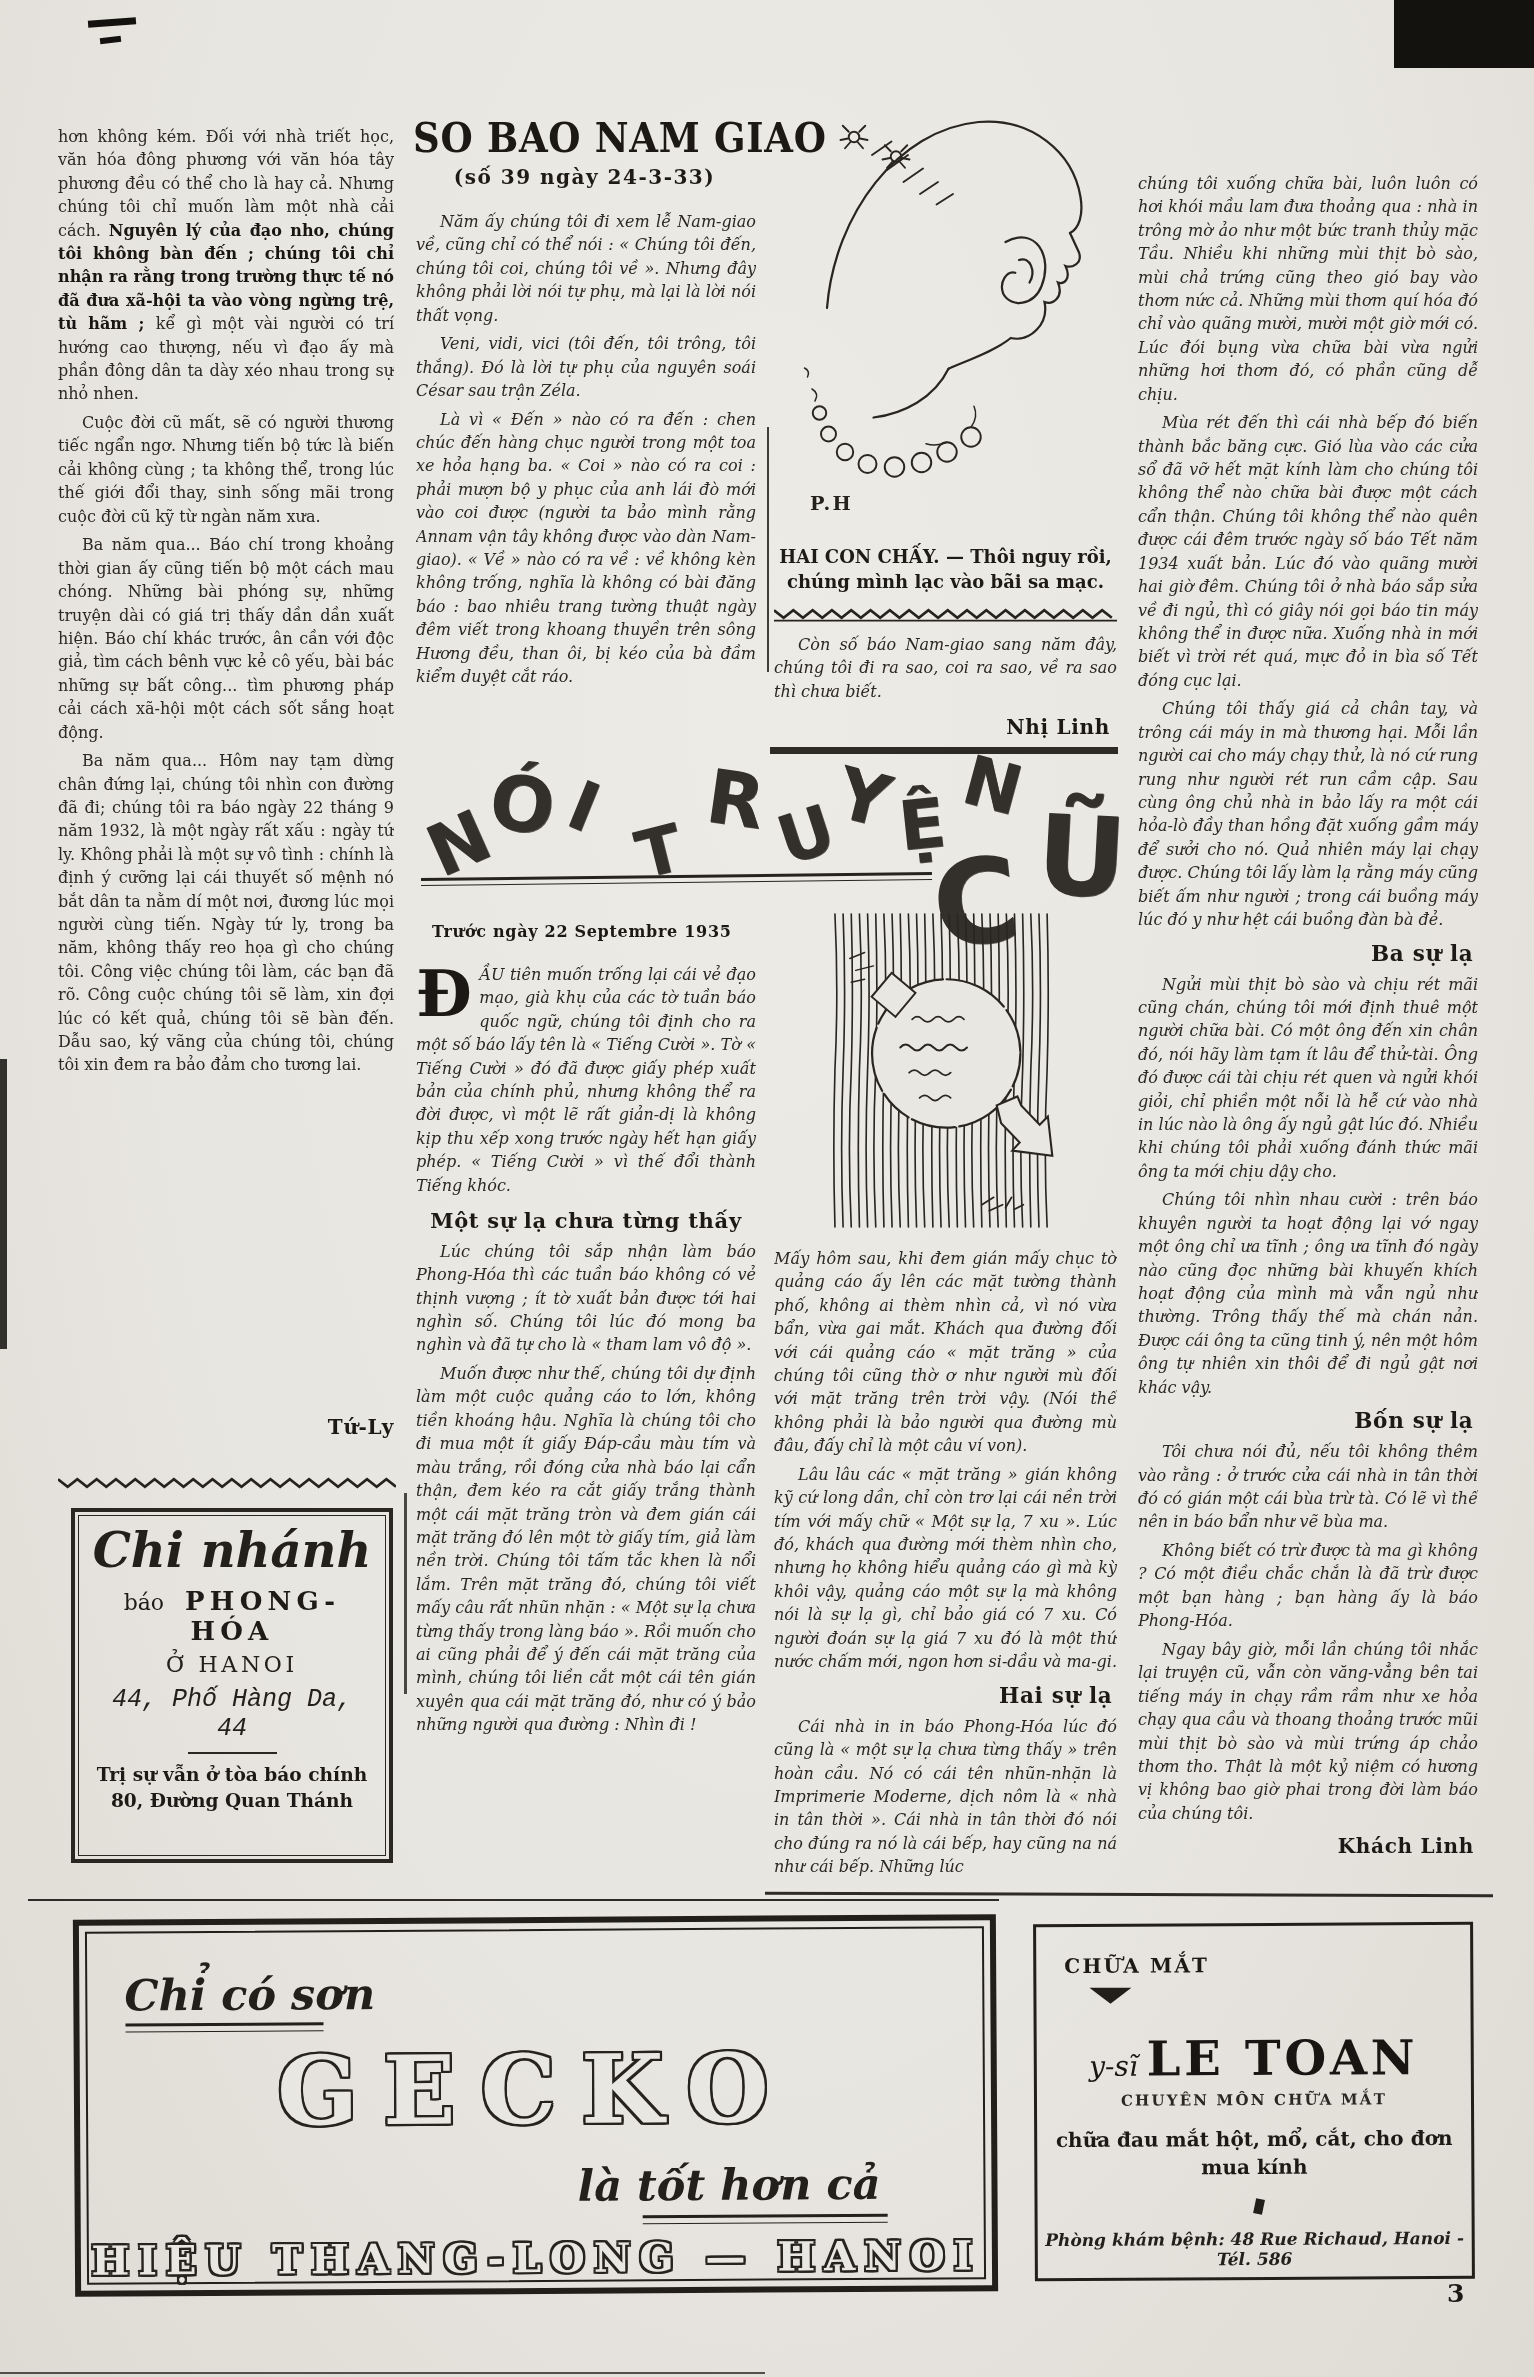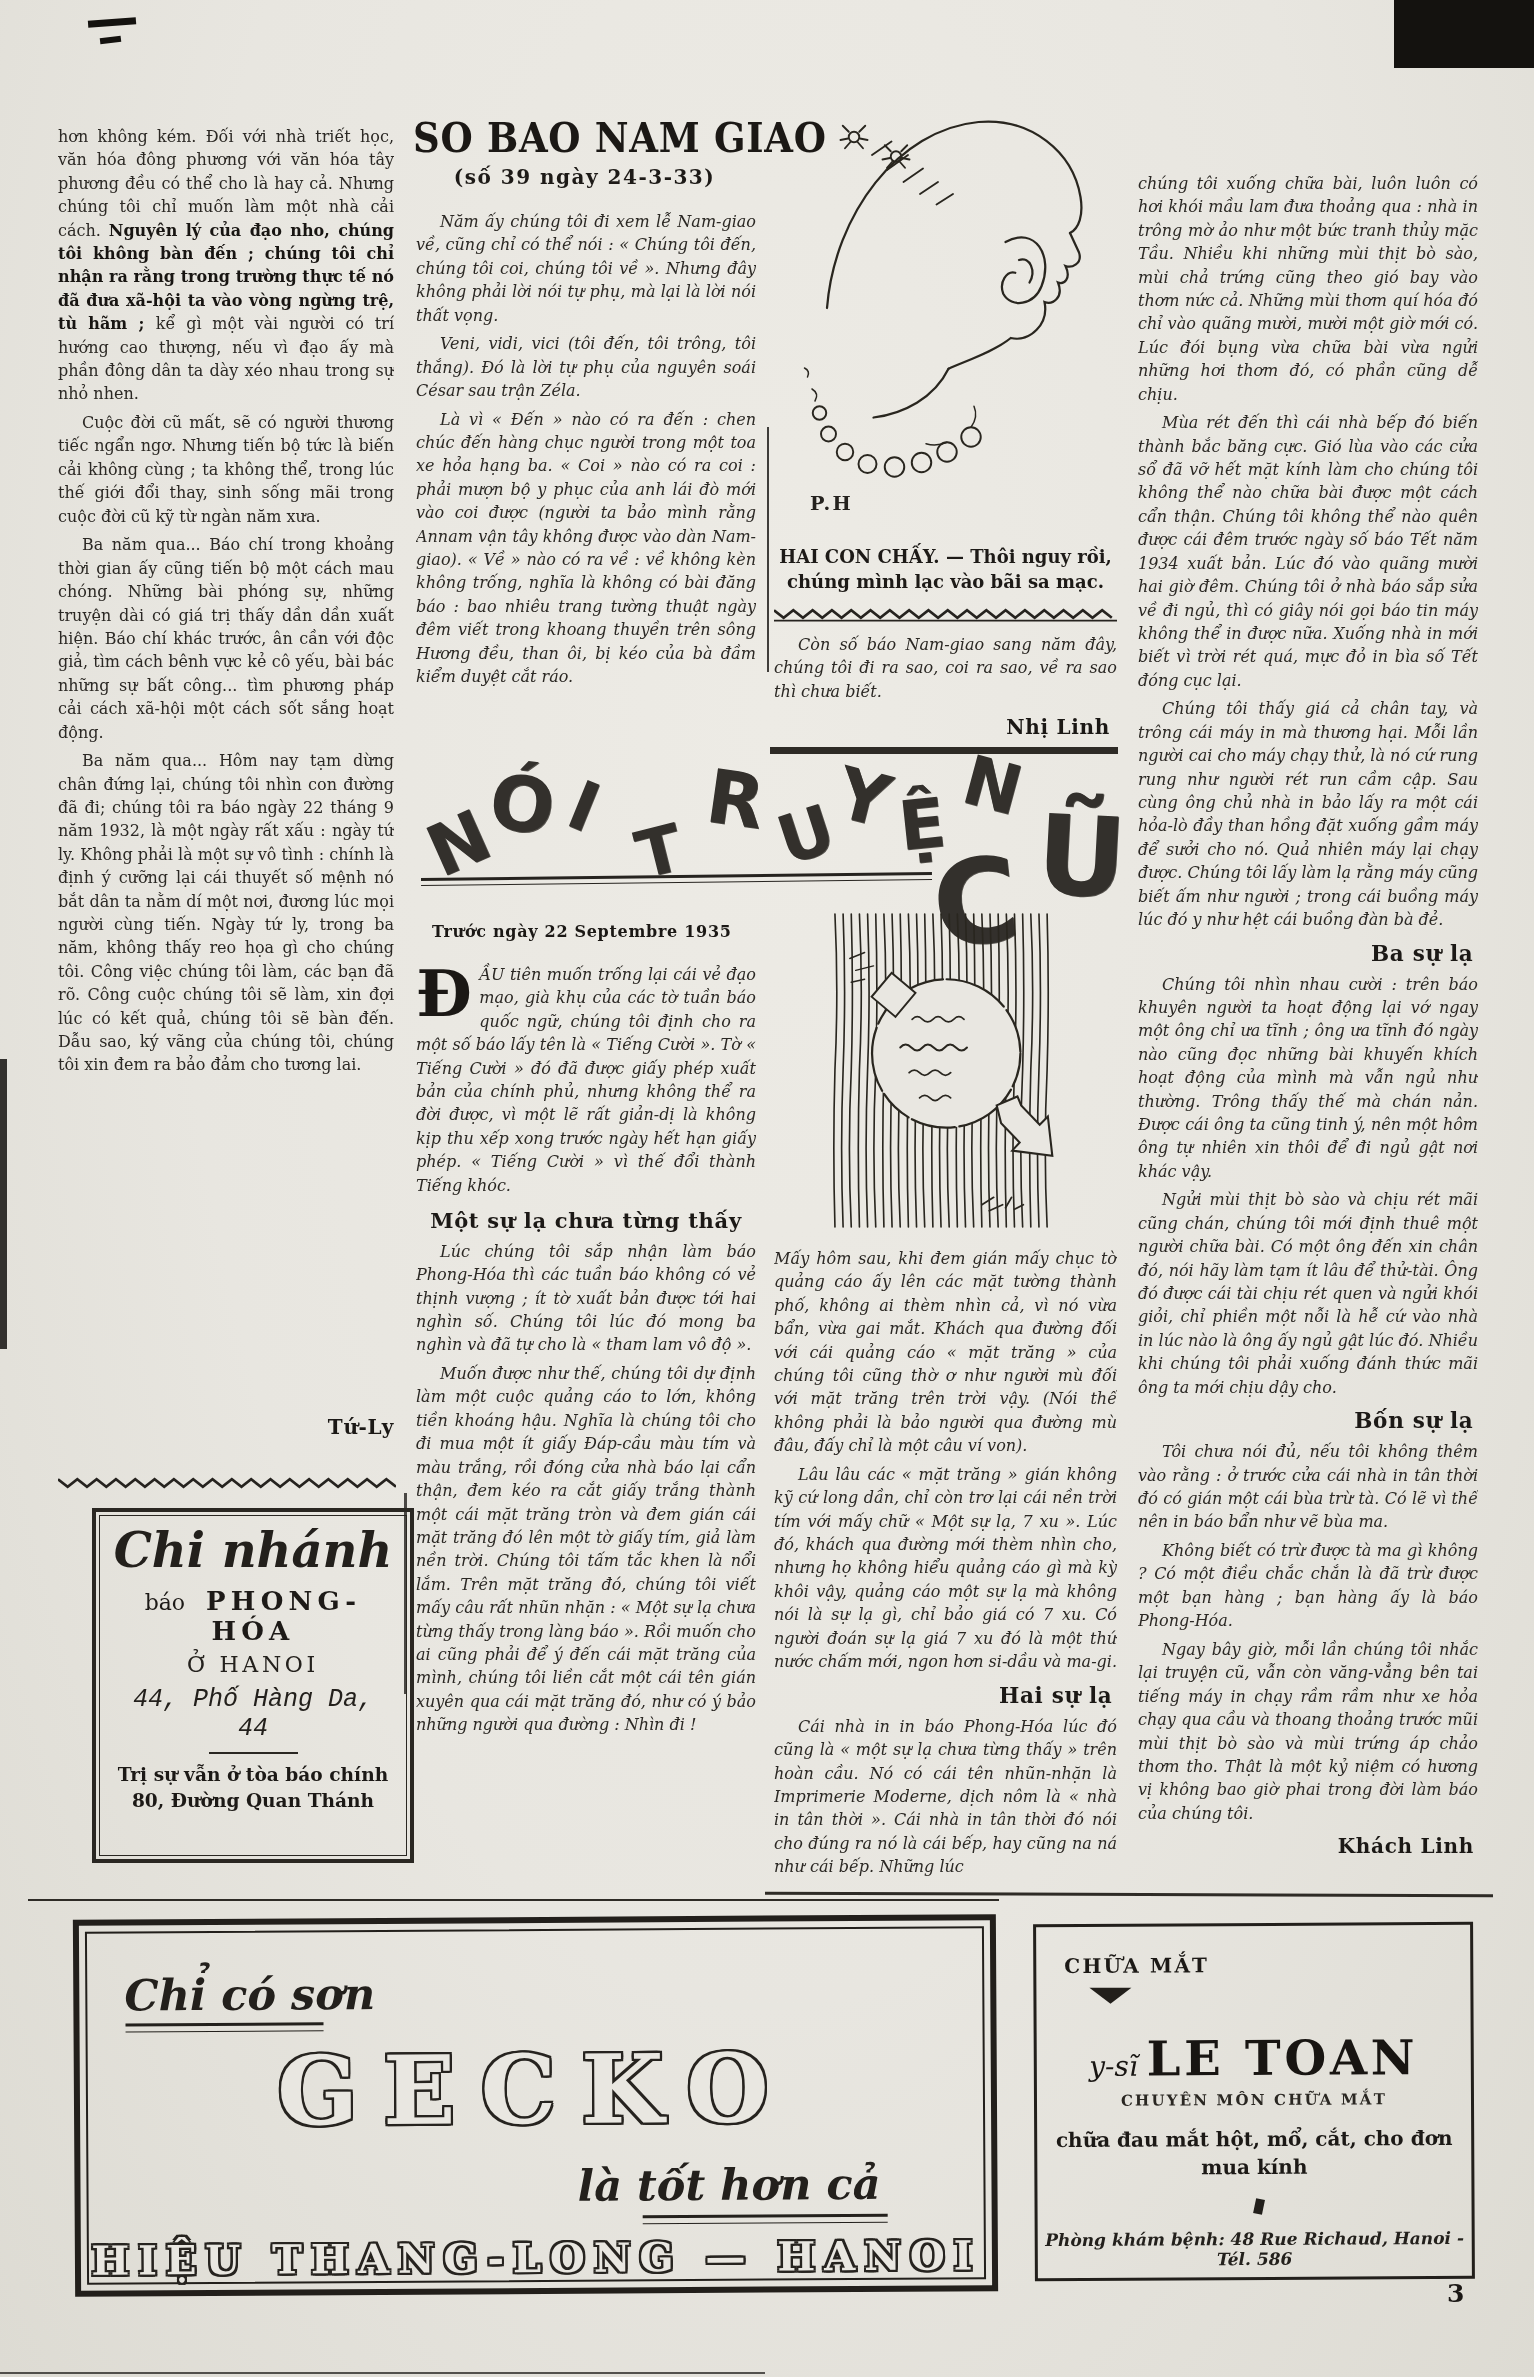--- a/index.html
+++ b/index.html
@@ -29,21 +29,21 @@
   .sect-head{font-weight:bold;font-size:23px;letter-spacing:0.7px;color:#1b1815;margin:0 0 10.4px 0;text-indent:0 !important;font-style:normal !important;}
   .head-letter{position:absolute;font-family:"DejaVu Sans", sans-serif;font-weight:bold;
     color:#33302c;line-height:1;text-shadow:0.7px 0.7px 0 #55524d;}
   .double-rule{position:absolute;height:3.7px;border-top:3px solid #26231f;border-bottom:1.5px solid #26231f;}
   .thick-bar{position:absolute;background:#2e2b26;}
   
   .caption{position:absolute;text-align:center;font-weight:bold;font-size:18px;line-height:25px;color:#1d1a17;}
   .ph-sign{position:absolute;font-weight:bold;font-size:19.3px;letter-spacing:2.2px;color:#25221e;}
   
   .branch-box{position:absolute;left:71px;top:1508px;width:322px;height:355px;
-    border:4.5px solid #2a2722;box-sizing:border-box;padding:13.4px 16.3px 7.4px 16.3px;text-align:center;margin-left:21px;}
+    border:4.5px solid #2a2722;box-sizing:border-box;padding:13.4px 16.3px 7.4px 16.3px;text-align:center;}
   .branch-box:before{content:"";position:absolute;inset:3px;border:1.5px solid #2a2722;pointer-events:none;}
   .branch-title{font-style:italic;font-weight:bold;font-size:48px;line-height:1.05;color:#23201c;}
   .branch-l2{font-size:22px;margin-top:10.4px;color:#1d1a17;}
   .branch-l2 .nm{font-weight:bold;font-size:26px;letter-spacing:5.2px;}
   .branch-l3{font-size:22px;letter-spacing:3.7px;margin-top:6px;color:#24211d;}
   .branch-l4{font-style:italic;font-size:25px;margin-top:7.4px;color:#23201c;font-family:Liberation Mono, monospace;}
   .branch-rule{width:89px;height:2.2px;background:#2a2722;margin:9px auto 9px auto;}
   .branch-body{font-size:17.5px;line-height:23px;text-align:justify;color:#2b2824;}
   .branch-note{font-weight:bold;font-size:18.6px;line-height:24.5px;margin-top:7.4px;color:#1c1916;}
   
@@ -237,22 +237,22 @@
       <p>Lâu lâu các « mặt trăng » gián không kỹ cứ long dần, chỉ còn trơ lại cái nền trời tím với mấy chữ « Một sự lạ, 7 xu ». Lúc đó, khách qua đường mới thèm nhìn cho, nhưng họ không hiểu quảng cáo gì mà kỳ khôi vậy, quảng cáo một sự lạ mà không nói là sự lạ gì, chỉ bảo giá có 7 xu. Có người đoán sự lạ giá 7 xu đó là một thứ nước chấm mới, ngon hơn si-dầu và ma-gi.</p>
       <p class="subhead-right">Hai sự lạ</p>
       <p>Cái nhà in in báo Phong-Hóa lúc đó cũng là « một sự lạ chưa từng thấy » trên hoàn cầu. Nó có cái tên nhũn-nhặn là Imprimerie Moderne, dịch nôm là « nhà in tân thời ». Cái nhà in tân thời đó nói cho đúng ra nó là cái bếp, hay cũng na ná như cái bếp. Những lúc</p>
     </div>
 
   <div class="col it" style="left:1138px;top:172px;width:340px;height:1657px;">
       <p class="noindent">chúng tôi xuống chữa bài, luôn luôn có hơi khói mầu lam đưa thoảng qua : nhà in trông mờ ảo như một bức tranh thủy mặc Tầu. Nhiều khi những mùi thịt bò sào, mùi chả trứng cũng theo gió bay vào thơm nức cả. Những mùi thơm quí hóa đó chỉ vào quãng mười, mười một giờ mới có. Lúc đói bụng vừa chữa bài vừa ngửi những hơi thơm đó, có phần cũng dễ chịu.</p>
       <p>Mùa rét đến thì cái nhà bếp đó biến thành bắc băng cực. Gió lùa vào các cửa sổ đã vỡ hết mặt kính làm cho chúng tôi không thể nào chữa bài được một cách cẩn thận. Chúng tôi không thể nào quên được cái đêm trước ngày số báo Tết năm 1934 xuất bản. Lúc đó vào quãng mười hai giờ đêm. Chúng tôi ở nhà báo sắp sửa về đi ngủ, thì có giây nói gọi báo tin máy không thể in được nữa. Xuống nhà in mới biết vì trời rét quá, mực đỏ in bìa số Tết đóng cục lại.</p>
       <p>Chúng tôi thấy giá cả chân tay, và trông cái máy in mà thương hại. Mỗi lần người cai cho máy chạy thử, là nó cứ rung rung như người rét run cầm cập. Sau cùng ông chủ nhà in bảo lấy ra một cái hỏa-lò đầy than hồng đặt xuống gầm máy để sưởi cho nó. Quả nhiên máy lại chạy được. Chúng tôi lấy làm lạ rằng máy cũng biết ấm như người ; trong cái buồng máy lúc đó y như hệt cái buồng đàn bà đẻ.</p>
       <p class="subhead-right">Ba sự lạ</p>
+      <p>Ngửi mùi thịt bò sào và chịu rét mãi cũng chán, chúng tôi mới định thuê một người chữa bài. Có một ông đến xin chân đó, nói hãy làm tạm ít lâu để thử-tài. Ông đó được cái tài chịu rét quen và ngửi khói giỏi, chỉ phiền một nỗi là hễ cứ vào nhà in lúc nào là ông ấy ngủ gật lúc đó. Nhiều khi chúng tôi phải xuống đánh thức mãi ông ta mới chịu dậy cho.</p>
       <p>Chúng tôi nhìn nhau cười : trên báo khuyên người ta hoạt động lại vớ ngay một ông chỉ ưa tĩnh ; ông ưa tĩnh đó ngày nào cũng đọc những bài khuyến khích hoạt động của mình mà vẫn ngủ như thường. Trông thấy thế mà chán nản. Được cái ông ta cũng tinh ý, nên một hôm ông tự nhiên xin thôi để đi ngủ gật nơi khác vậy.</p>
-      <p>Ngửi mùi thịt bò sào và chịu rét mãi cũng chán, chúng tôi mới định thuê một người chữa bài. Có một ông đến xin chân đó, nói hãy làm tạm ít lâu để thử-tài. Ông đó được cái tài chịu rét quen và ngửi khói giỏi, chỉ phiền một nỗi là hễ cứ vào nhà in lúc nào là ông ấy ngủ gật lúc đó. Nhiều khi chúng tôi phải xuống đánh thức mãi ông ta mới chịu dậy cho.</p>
       <p class="subhead-right">Bốn sự lạ</p>
       <p>Tôi chưa nói đủ, nếu tôi không thêm vào rằng : ở trước cửa cái nhà in tân thời đó có gián một cái bùa trừ tà. Có lẽ vì thế nên in báo bẩn như vẽ bùa ma.</p>
       <p>Không biết có trừ được tà ma gì không ? Có một điều chắc chắn là đã trừ được một bạn hàng ; bạn hàng ấy là báo Phong-Hóa.</p>
       <p>Ngay bây giờ, mỗi lần chúng tôi nhắc lại truyện cũ, vẫn còn văng-vẳng bên tai tiếng máy in chạy rầm rầm như xe hỏa chạy qua cầu và thoang thoảng trước mũi mùi thịt bò sào và mùi trứng áp chảo thơm tho. Thật là một kỷ niệm có hương vị không bao giờ phai trong đời làm báo của chúng tôi.</p>
     </div>
   <div class="abs sig" style="left:1138px;top:1834px;width:336px;">Khách Linh</div>
 
   <div class="thick-bar" style="left:765px;top:1893px;width:728px;height:3px;transform:rotate(0.2deg);"></div>
   <div class="thick-bar" style="left:28px;top:1899px;width:971px;height:2.2px;"></div>
 

